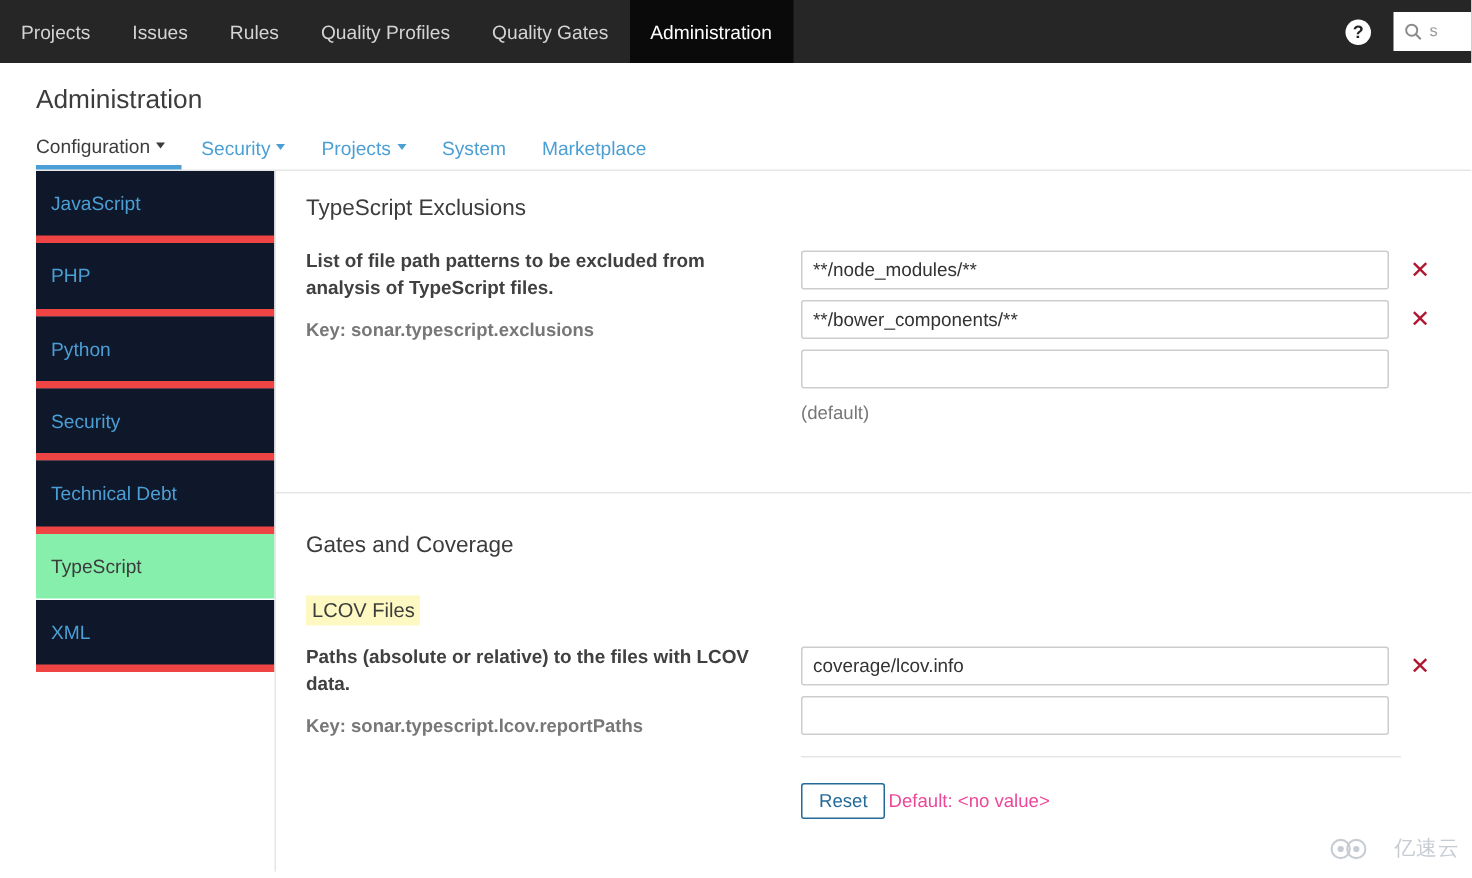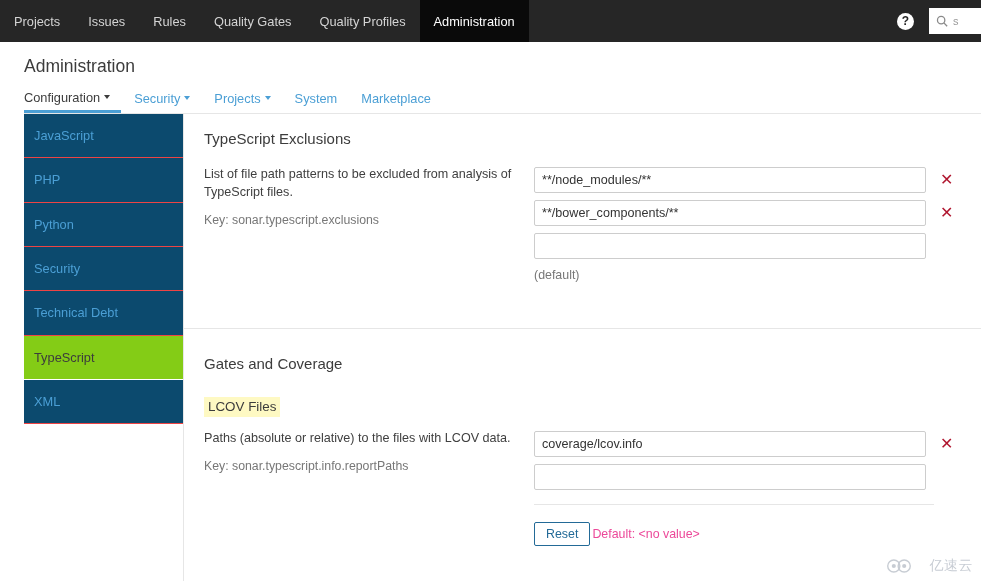--- a/index.html
+++ b/index.html
@@ -148,28 +148,28 @@
     min-width: 183px;
     padding-left: 24px;
     padding-top: 0;
     background: #ffffff;
   }
   .side-item {
     display: block;
     font-size: 12.8px;
     color: #4b9fd5;
     padding: 14px 10px 14px 10px;
-    background: #0c4a6e;
-    border-bottom: 1px solid #ef4444;
+    background: #0f172a;
+    border-bottom: 5px solid #ef4444;
     cursor: pointer;
     line-height: 1.2;
     white-space: nowrap;
   }
   .side-item.active {
-    background: #84cc16;
+    background: #86efac;
     color: #3c3c3c;
     position: relative;
     width: 160px;
     border-bottom: 1px solid #ffffff;
   }
 
   .content {
     flex: 1;
     background: #ffffff;
     border-left: 1px solid #e6e6e6;
@@ -194,20 +194,21 @@
 
   .field-row {
     display: flex;
     align-items: flex-start;
     padding-bottom: 8px;
   }
   .field-desc {
     width: 330px;
     min-width: 330px;
     padding-right: 20px;
+    font-weight: bold;
   }
   .field-desc .d-text {
     font-size: 12.6px;
     color: #404040;
     line-height: 1.42;
     margin-bottom: 10px;
   }
   .field-desc .d-key {
     font-size: 12.3px;
     color: #777777;
@@ -314,24 +315,24 @@
     <div class="nav-item">
         <span>Projects</span>
       </div>
     <div class="nav-item">
         <span>Issues</span>
       </div>
     <div class="nav-item">
         <span>Rules</span>
       </div>
     <div class="nav-item">
+        <span>Quality Profiles</span>
+      </div>
+    <div class="nav-item">
         <span>Quality Gates</span>
-      </div>
-    <div class="nav-item">
-        <span>Quality Profiles</span>
       </div>
     <div class="nav-item active">
         <span>Administration</span>
       </div>
   </div>
 
   <div class="topbar-right">
     <div class="help-icon">?</div>
     <div class="search-box">
       <svg width="12" height="12" viewBox="0 0 14 14">
@@ -410,21 +411,21 @@
     <div class="section-divider"></div>
 
     <div class="section" style="padding-top:26px;">
       <h2 class="section-title" style="margin-bottom:24px;">Gates and Coverage</h2>
 
       <div class="sub-label">LCOV Files</div>
 
       <div class="field-row">
         <div class="field-desc">
           <div class="d-text">Paths (absolute or relative) to the files with LCOV data.</div>
-          <div class="d-key">Key: sonar.typescript.info.reportPaths</div>
+          <div class="d-key">Key: sonar.typescript.lcov.reportPaths</div>
         </div>
         <div class="field-inputs">
           <div class="input-line">
             <input class="txt" type="text" value="coverage/lcov.info" style="">
             <span class="del-x">✕</span>
           </div>
           <div class="input-line">
             <input class="txt" type="text" value="" style="">
           </div>
           <div class="inner-divider"></div>

